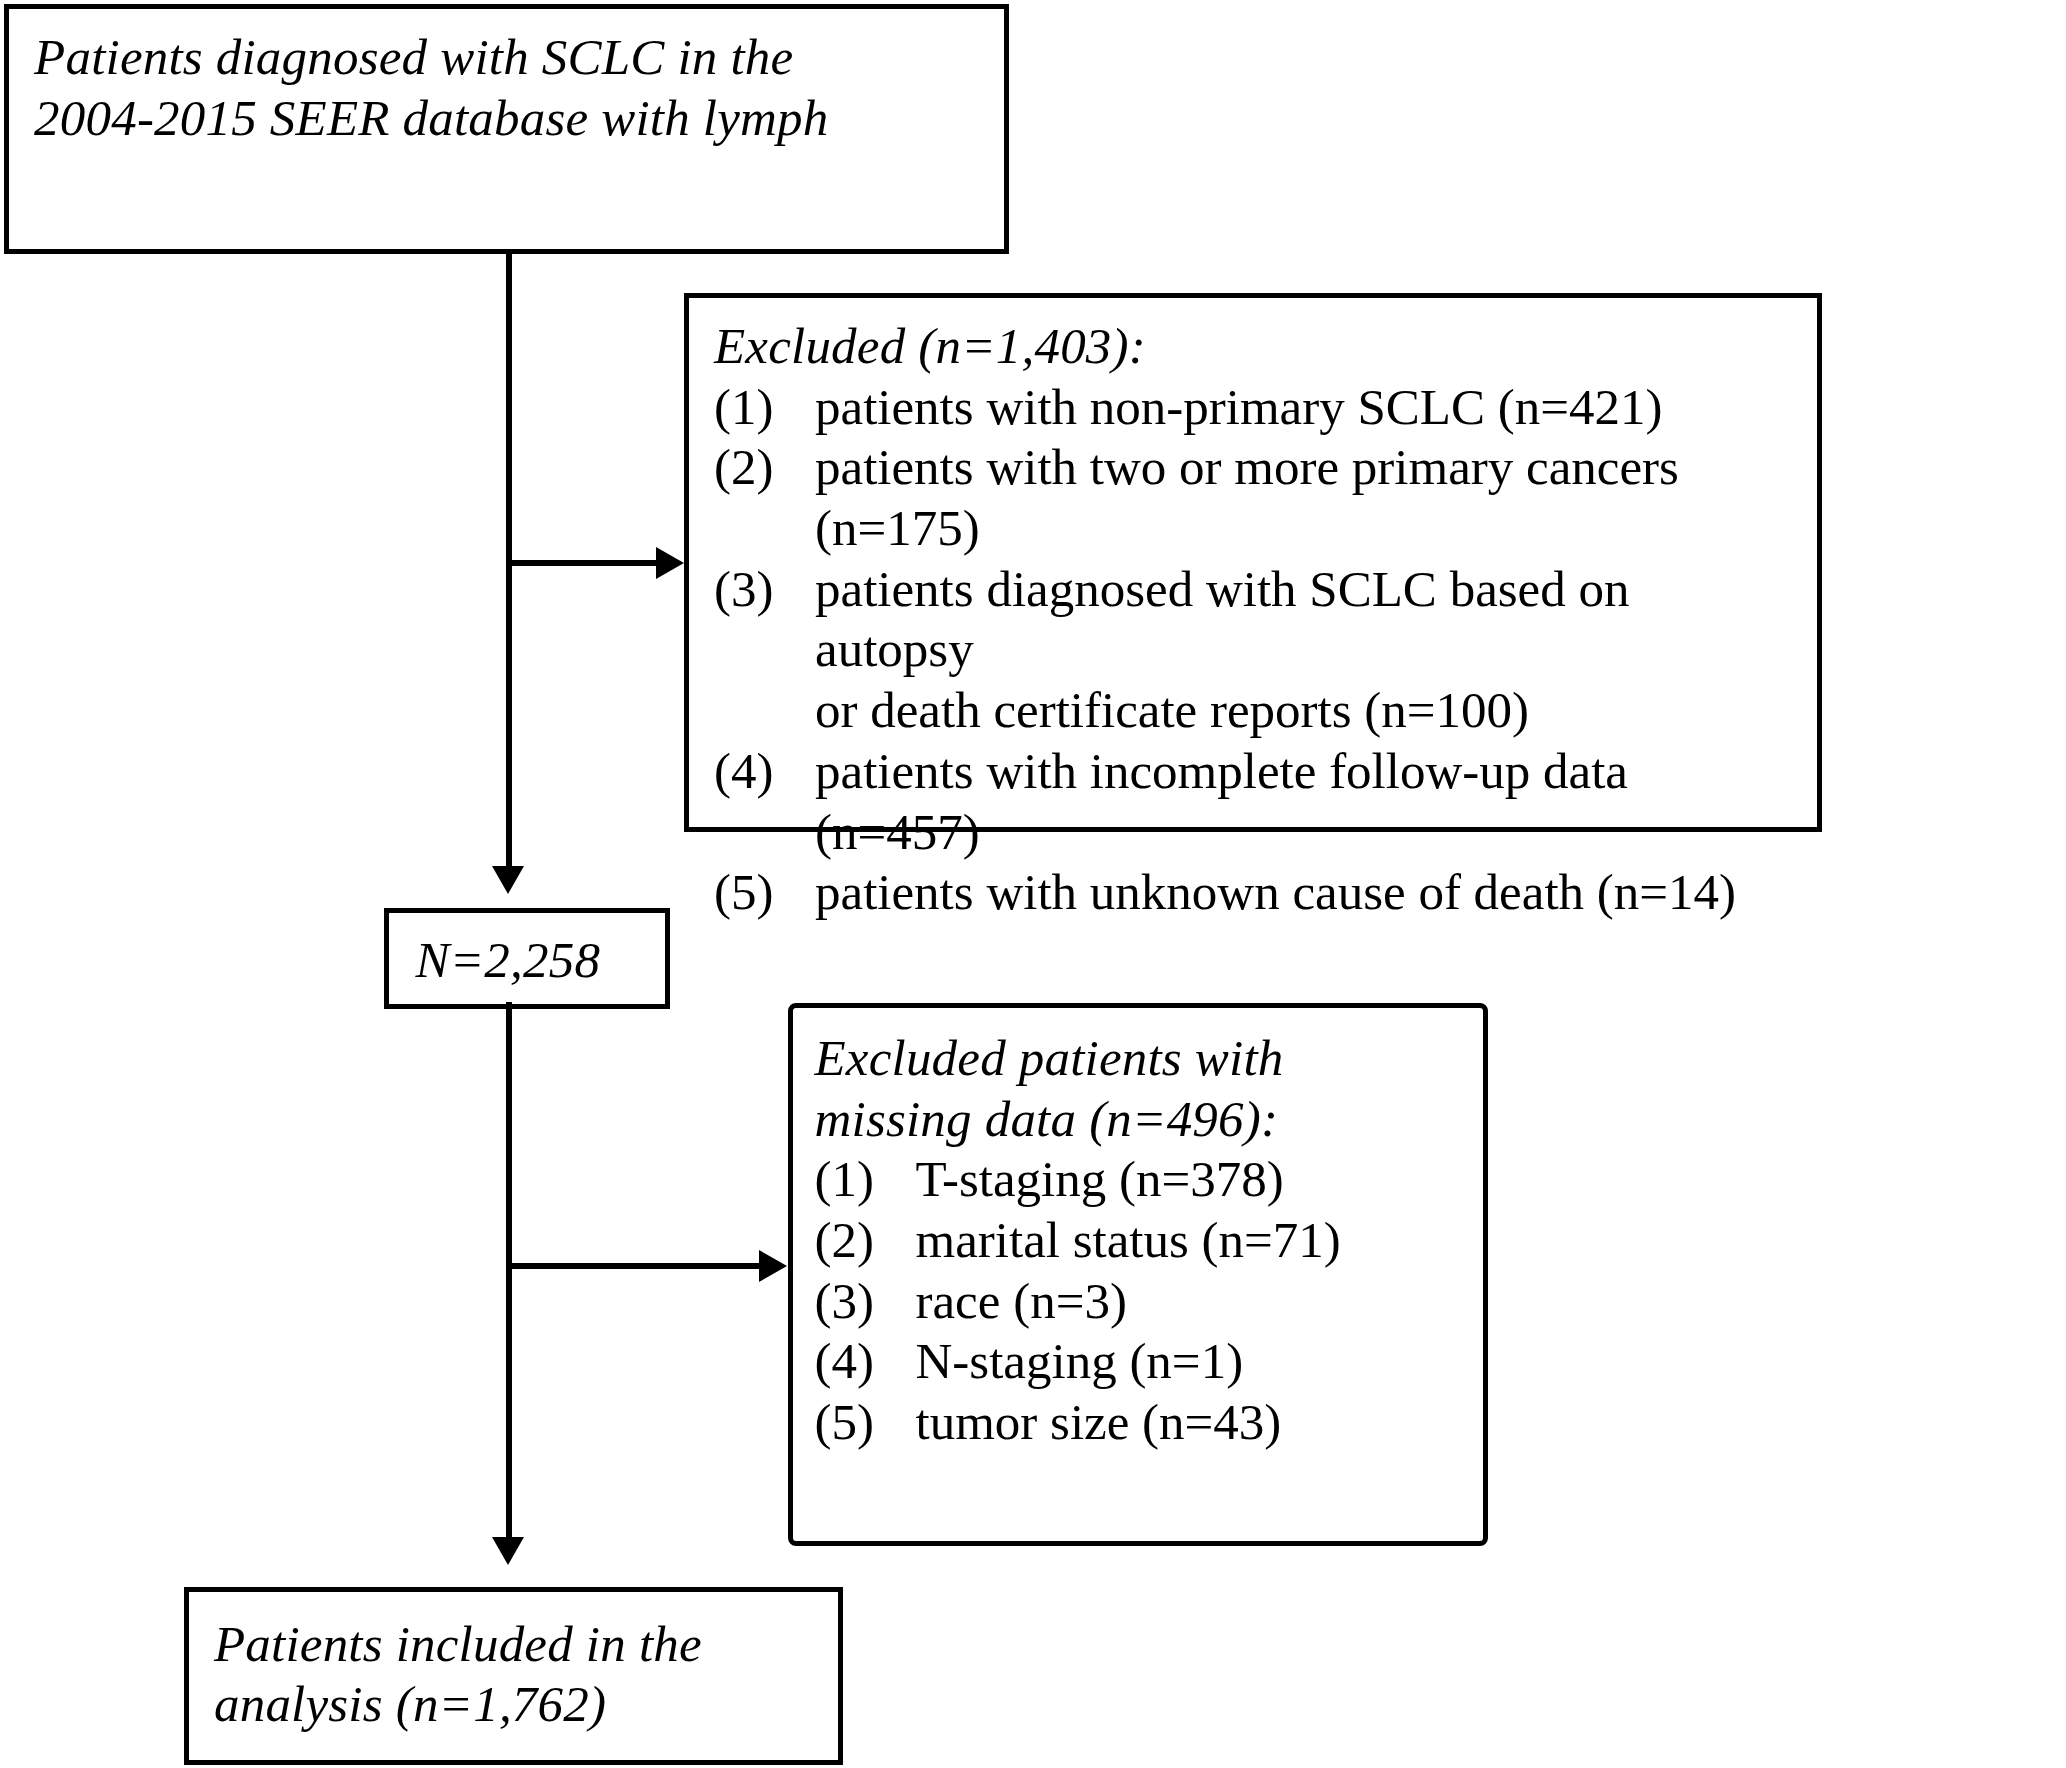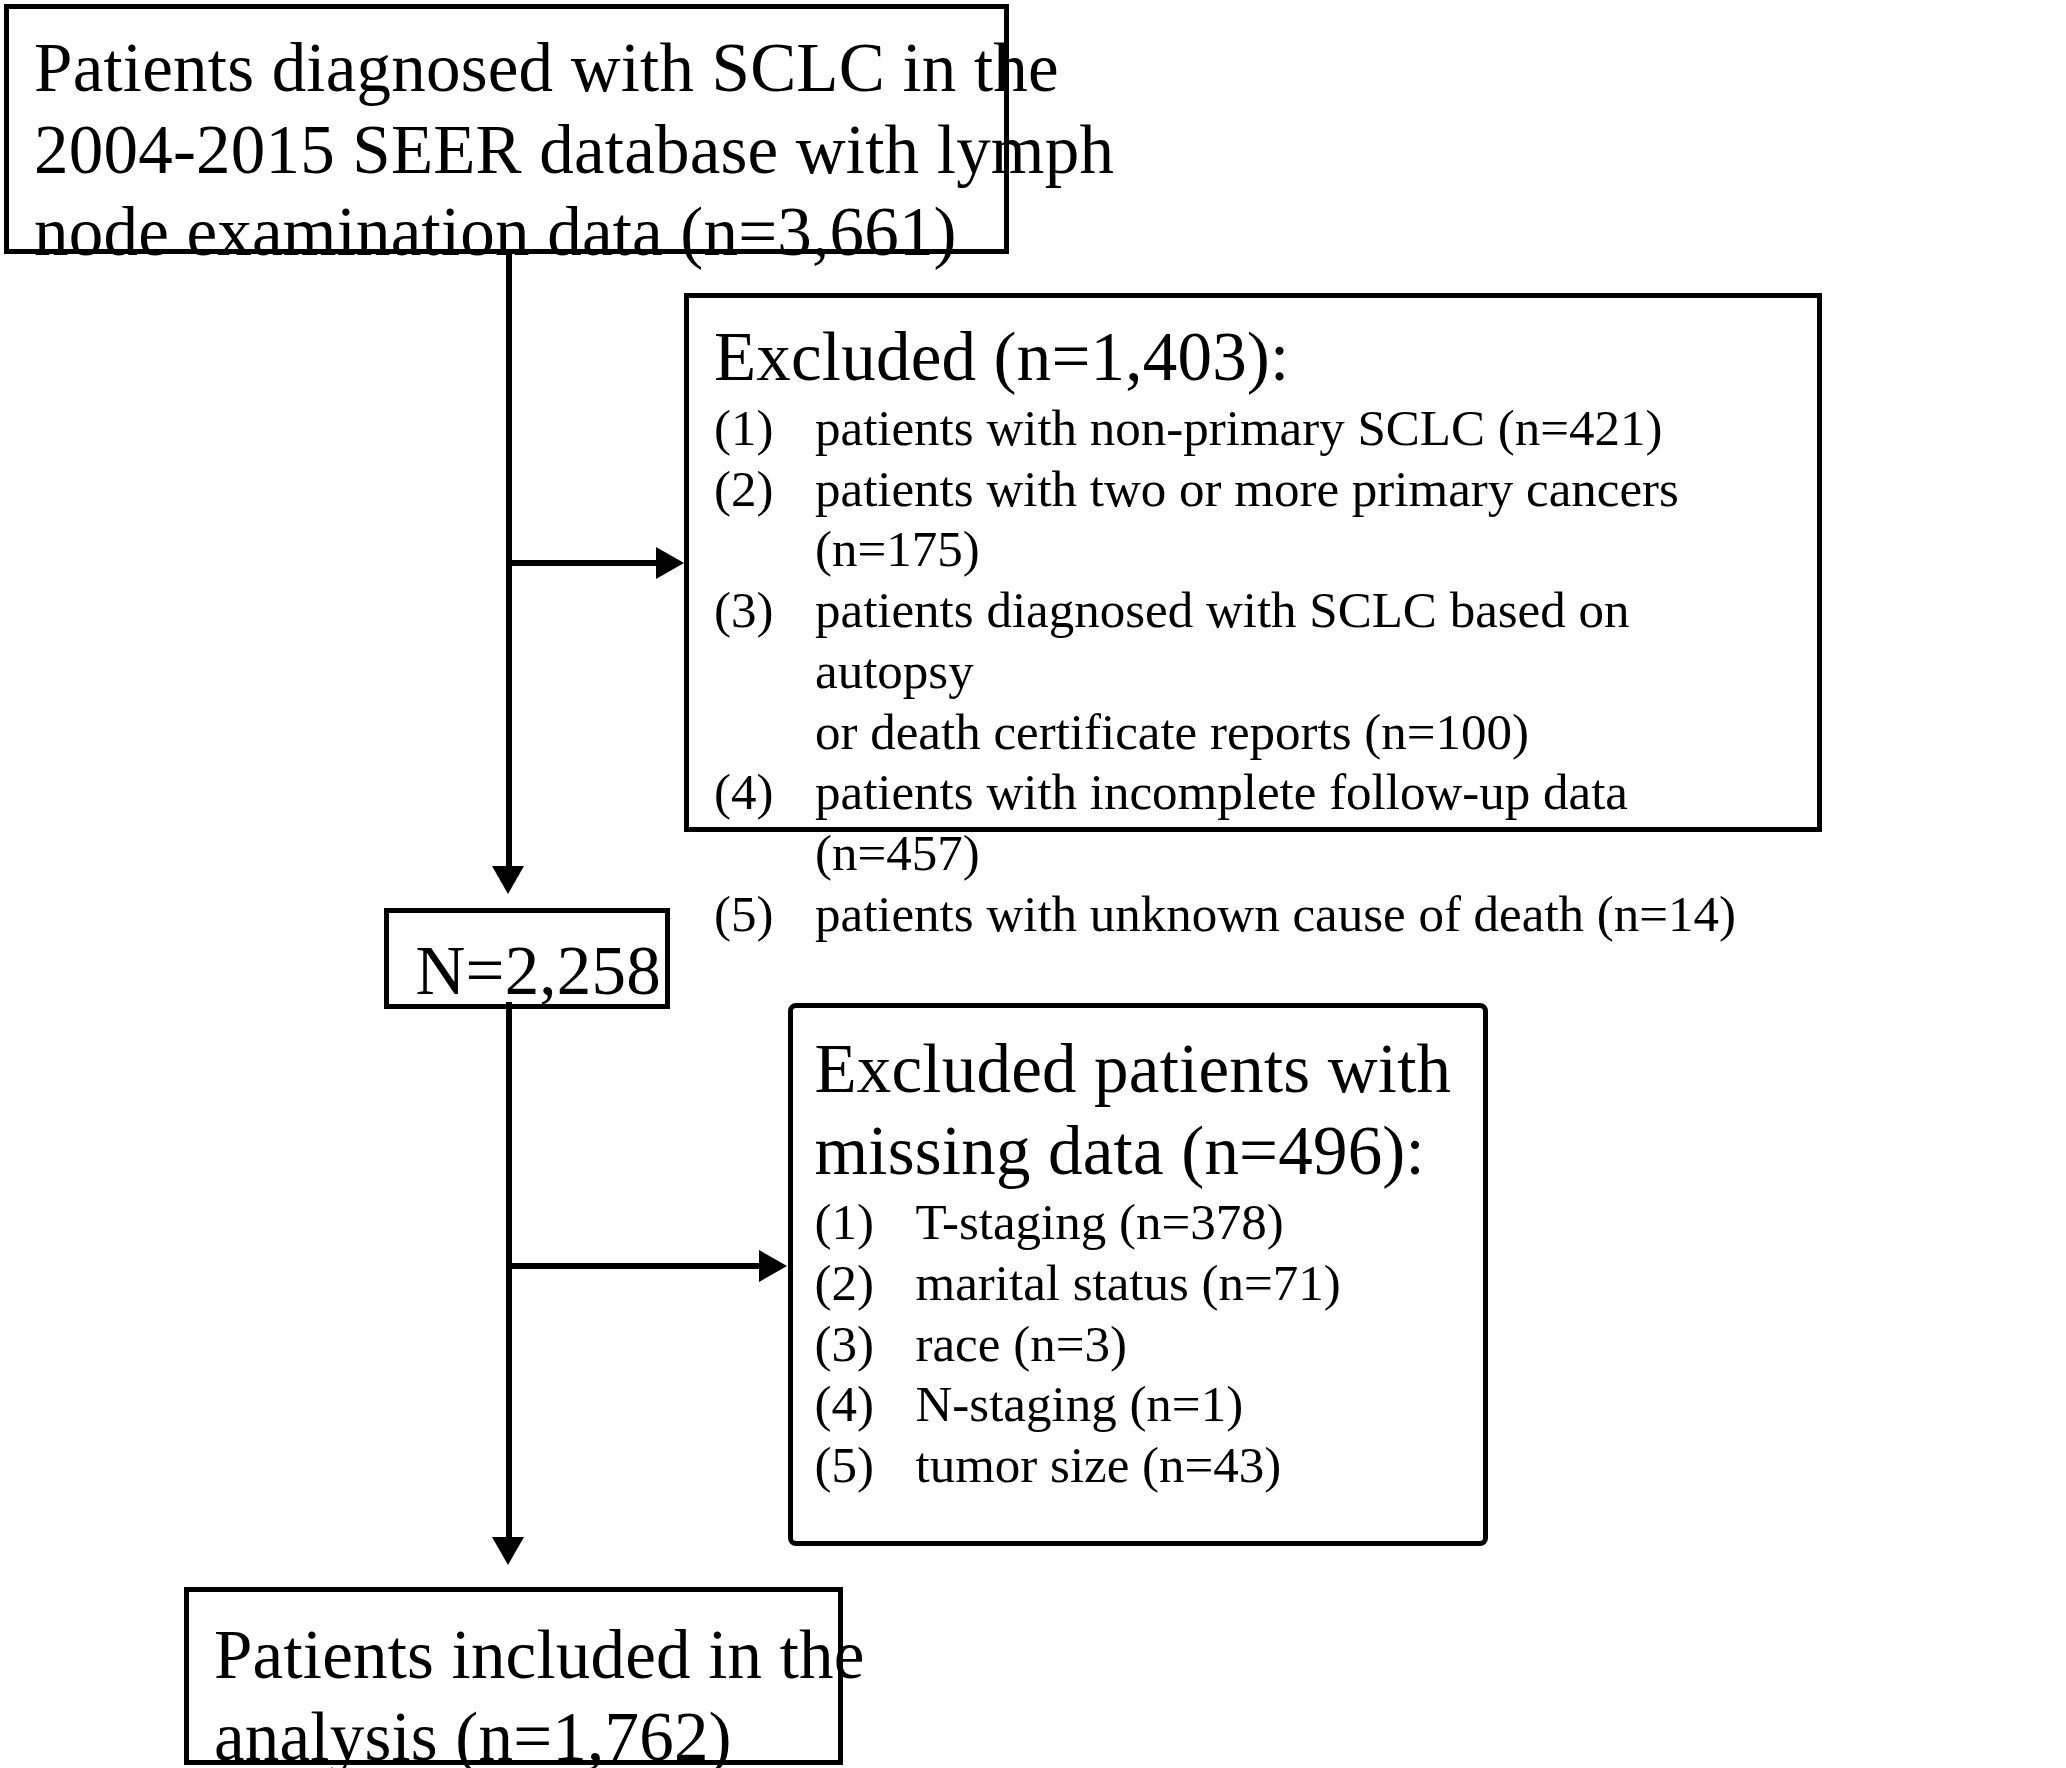--- a/index.html
+++ b/index.html
@@ -20,24 +20,25 @@
   .box {
     position: absolute;
     box-sizing: border-box;
     border: 5px solid #000000;
     background: #ffffff;
   }
   .box-inner {
     padding: 18px 21.5px 15px 25px;
   }
   .line {
-    font-size: 69px;
+    font-size: 51px;
     line-height: 1.19;
     white-space: pre;
     letter-spacing: 0.2px;
+    font-style: italic;
   }
   
   .li {
     display: flex;
     font-size: 51px;
     line-height: 1.19;
   }
   .li .marker {
     flex: 0 0 auto;
     white-space: pre;
@@ -87,21 +88,20 @@
 </style>
 </head>
 <body>
 
 <div id="canvas">
 
   <div class="box" id="box-source">
     <div class="box-inner">
       <div class="line">Patients diagnosed with SCLC in the</div>
       <div class="line">2004-2015 SEER database with lymph</div>
-      <div class="line">node examination data (n=3,661)</div>
     </div>
   </div>
 
   <div class="vline" style="left:506px; top:254px; height:614px;"></div>
   <div class="arrow-down" style="left:492px; top:866px;"></div>
 
   <div class="hline" style="left:506px; top:560px; width:152px;"></div>
   <div class="arrow-right" style="left:656px; top:547px;"></div>
 
   <div class="box" id="box-excluded-1">

